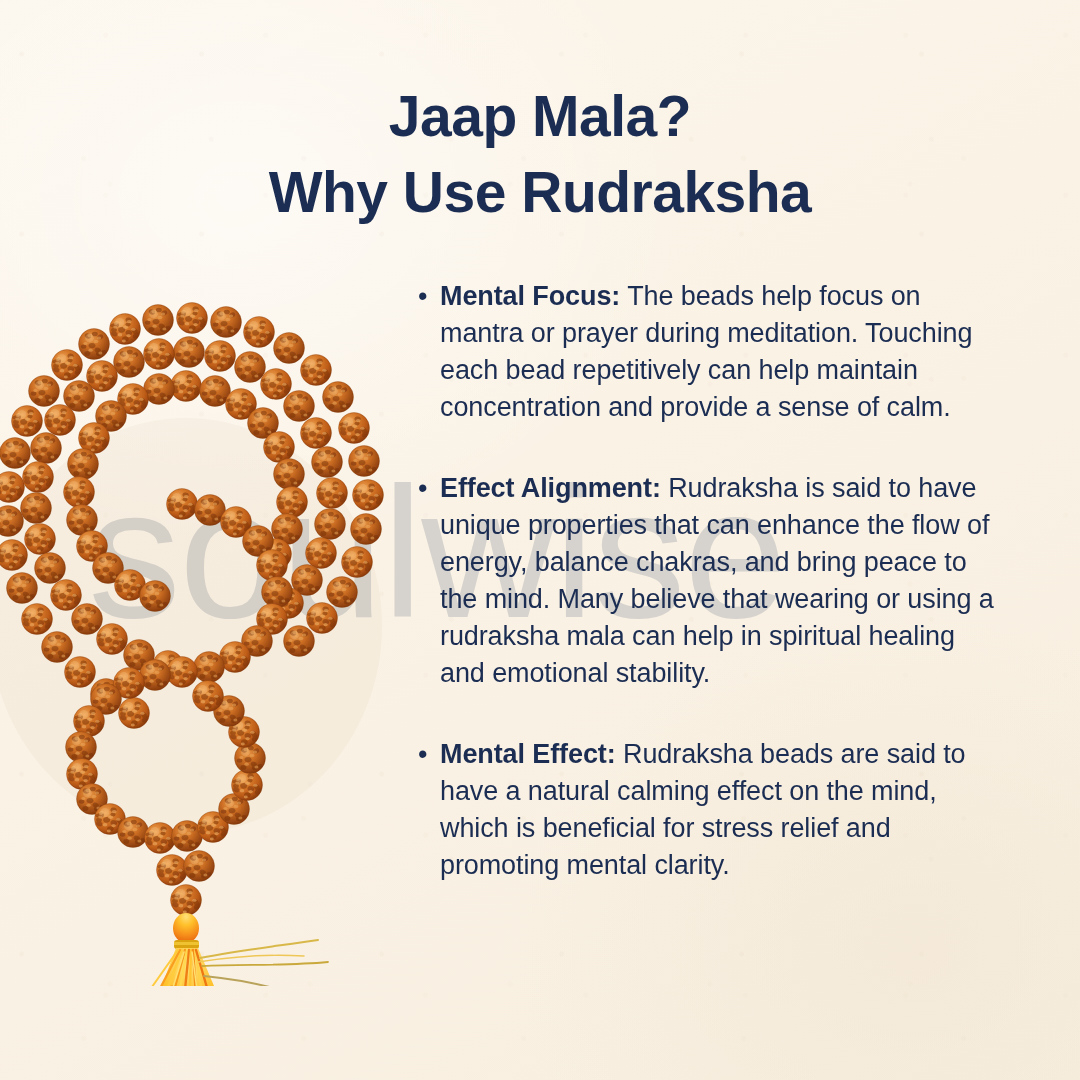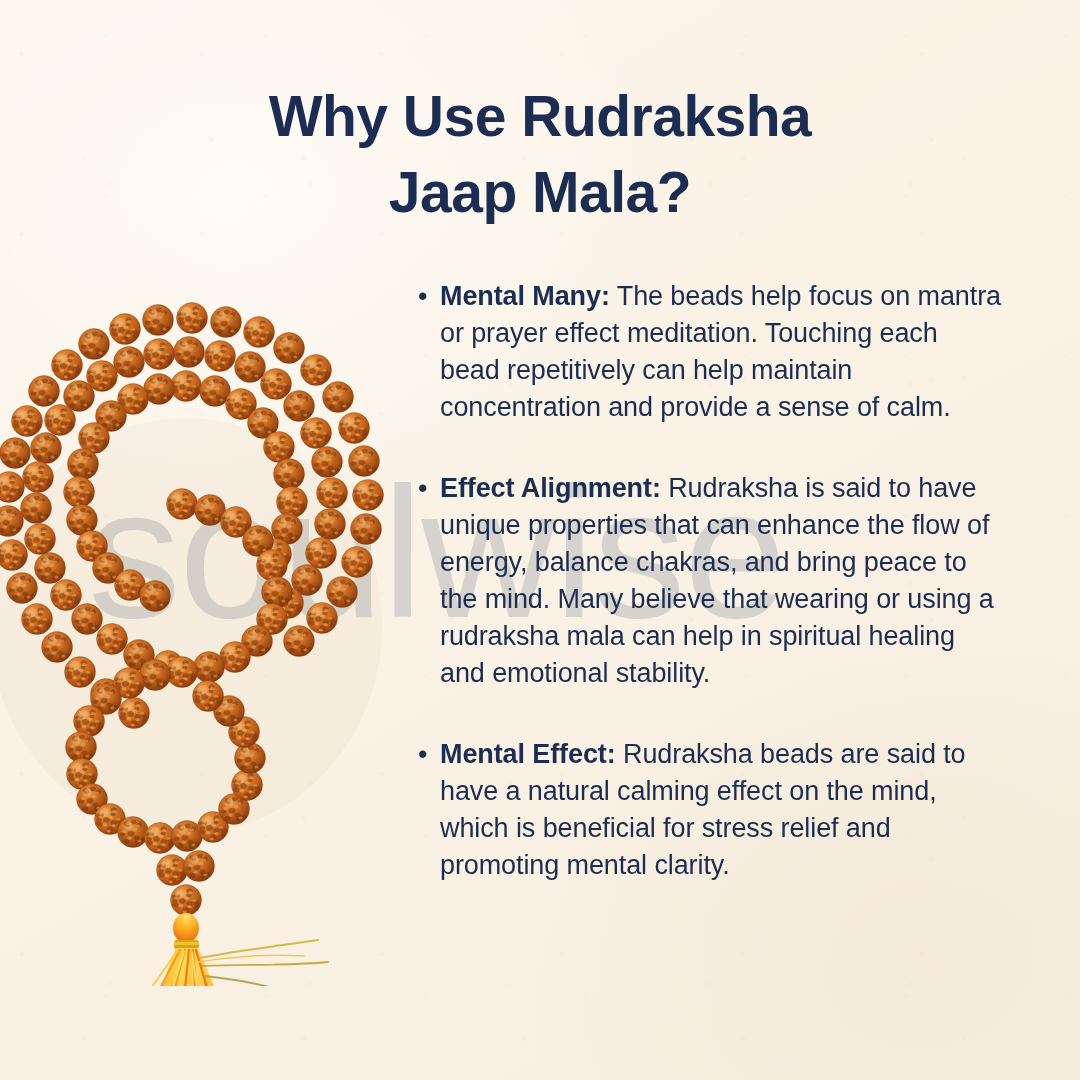--- a/index.html
+++ b/index.html
@@ -363,29 +363,29 @@
         <path d="M220 692 C 258 700, 288 716, 318 736" stroke="#9c9456" stroke-width="1.7"></path>
         <path d="M222 704 C 252 718, 276 740, 296 764" stroke="#8d8a52" stroke-width="1.6"></path>
         <path d="M212 666 C 250 660, 284 658, 318 660" stroke="#efc756" stroke-width="1.4"></path>
         <path d="M186 690 C 150 706, 118 732, 94 760" stroke="#f0a22a" stroke-width="1.8"></path>
         <path d="M184 700 C 152 720, 126 748, 108 778" stroke="#e9901d" stroke-width="1.6"></path>
       </g>
     </g>
   </svg>
 
   <div id="title">
+    <span class="tline">Jaap Mala?</span>
     <span class="tline">Why Use Rudraksha</span>
-    <span class="tline">Jaap Mala?</span>
   </div>
 
   <div id="bullets">
 
     <div class="bullet-item">
       <span class="bullet-dot">•</span>
-      <span class="bullet-text"><span class="lead">Mental Many:</span><span> The beads help focus on mantra or prayer effect meditation. Touching each bead repetitively can help maintain concentration and provide a sense of calm.</span></span>
+      <span class="bullet-text"><span class="lead">Mental Focus:</span><span> The beads help focus on mantra or prayer during meditation. Touching each bead repetitively can help maintain concentration and provide a sense of calm.</span></span>
     </div>
 
     <div class="bullet-item">
       <span class="bullet-dot">•</span>
       <span class="bullet-text"><span class="lead">Effect Alignment:</span><span> Rudraksha is said to have unique properties that can enhance the flow of energy, balance chakras, and bring peace to the mind. Many believe that wearing or using a rudraksha mala can help in spiritual healing and emotional stability.</span></span>
     </div>
 
     <div class="bullet-item">
       <span class="bullet-dot">•</span>
       <span class="bullet-text"><span class="lead">Mental Effect:</span><span> Rudraksha beads are said to have a natural calming effect on the mind, which is beneficial for stress relief and promoting mental clarity.</span></span>

